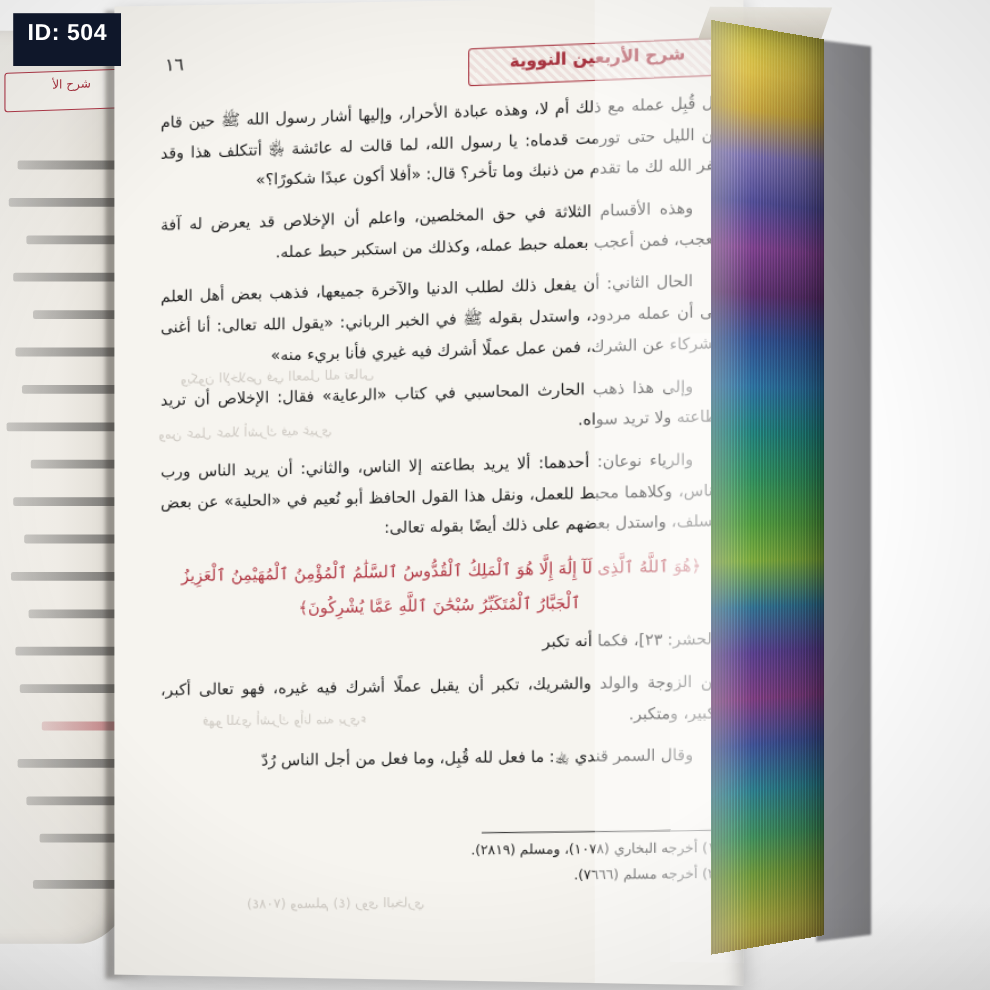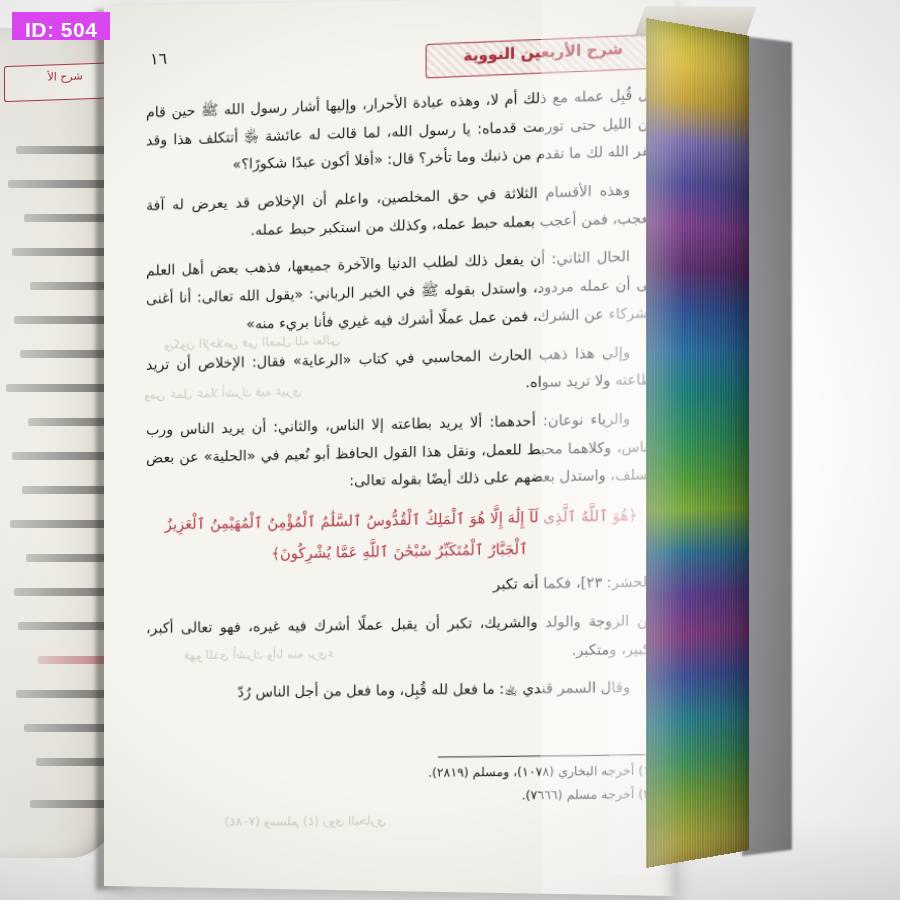--- a/index.html
+++ b/index.html
@@ -14,27 +14,27 @@
     overflow: hidden;
     background: #ffffff;
     font-family: "DejaVu Sans", sans-serif;
   }
 
   
   #id-badge {
     position: absolute;
     top: 12px;
     left: 12px;
-    background: #d946ef;
+    background: #0f172a;
     color: #ffffff;
     font-family: "Liberation Sans", sans-serif;
     font-weight: bold;
     font-size: 21px;
     letter-spacing: 0.5px;
-    padding: 7px 13px 0 13px;
+    padding: 7px 13px 20px 13px;
     z-index: 60;
     line-height: 1;
   }
 
   
   #book {
     position: absolute;
     inset: 0;
   }
 

